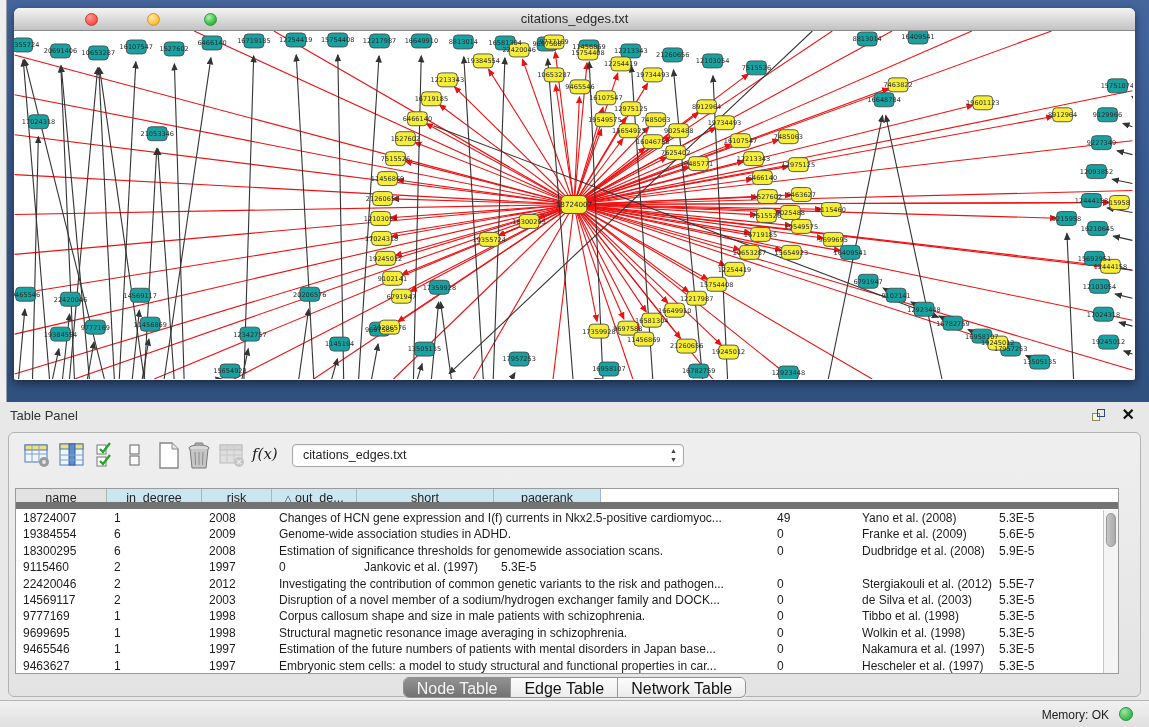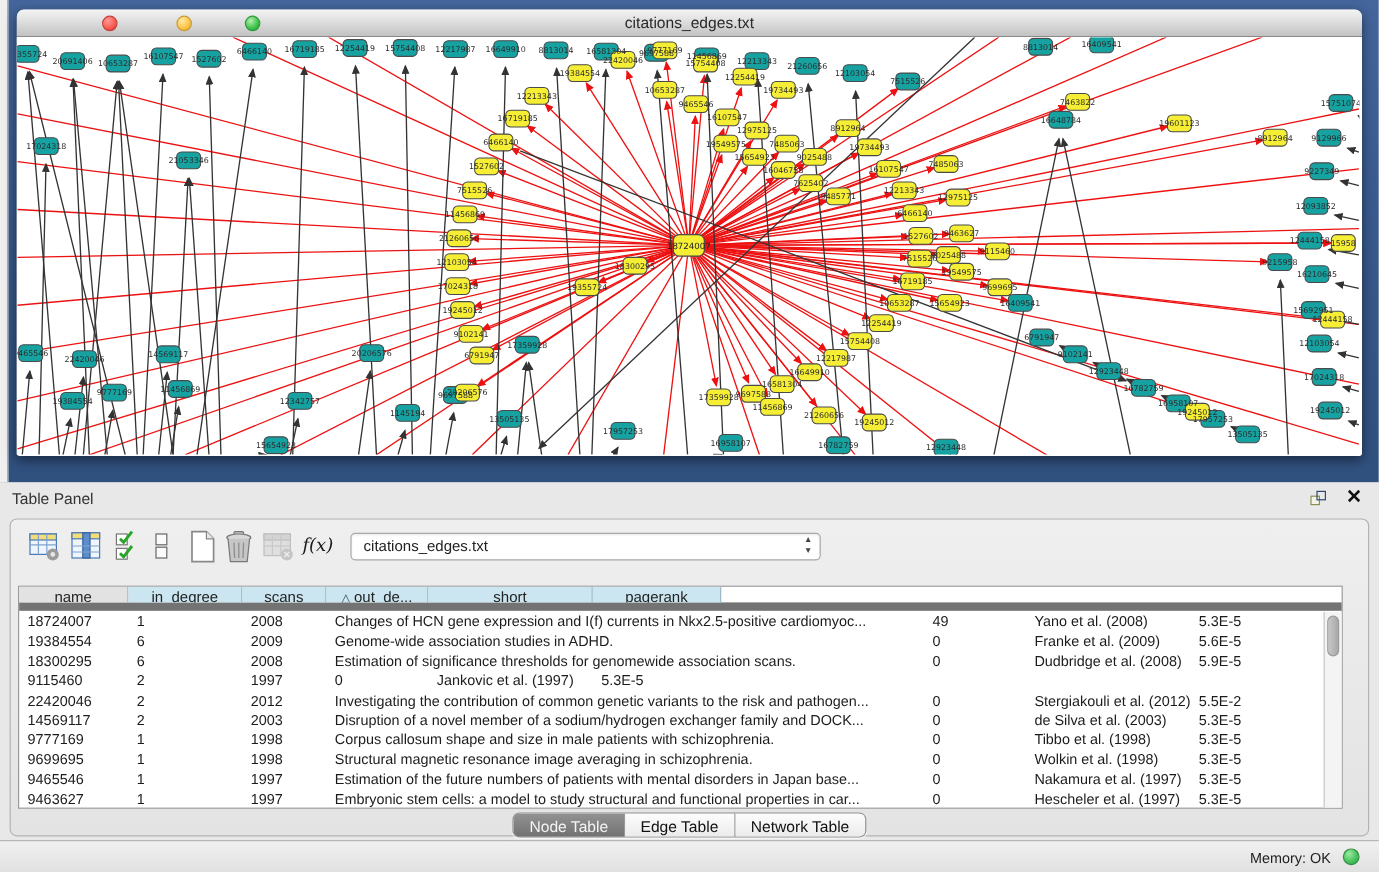--- a/index.html
+++ b/index.html
@@ -54,21 +54,21 @@
   .tbody { position:absolute; left:0; top:21px; right:15px; bottom:0; overflow:hidden; }
   .tr { display:flex; height:16.4px; cursor:default; }
   .td { font-size:12px; color:#1c1c1c; line-height:16px; padding-left:7px; overflow:hidden; white-space:nowrap; }
   .vscroll { position:absolute; right:0; top:21px; bottom:0; width:15px; background:#f4f4f4; border-left:1px solid #c8c8c8; }
   .vthumb { position:absolute; left:2px; top:3px; width:10px; height:34px; background:linear-gradient(90deg,#c7c7c7,#a9a9a9); border-radius:6px; border:1px solid #9a9a9a; cursor:pointer; }
 
   
   .tabs { position:absolute; left:0; right:0; top:244px; text-align:center; }
   .seg { display:inline-flex; border:1px solid #8f8f8f; border-radius:6px; overflow:hidden; height:21px;
     box-shadow:0 1px 1px rgba(255,255,255,.7); }
-  .seg button { border:none; outline:none; height:21px; padding:0 13px; font-size:13px;
+  .seg button { border:none; outline:none; height:21px; padding:0 13px; font-size:16px;
     font-family:"Liberation Sans",sans-serif; background:linear-gradient(180deg,#fdfdfd,#e9e9e9); color:#111;
     border-right:1px solid #999; cursor:pointer; }
   .seg button:last-child { border-right:none; }
   .seg button.active { background:linear-gradient(180deg,#929292,#6f6f6f); color:#f4f4f4; }
 
   
   .statusbar { position:absolute; left:0; top:700px; width:1149px; height:27px;
     background:linear-gradient(180deg,#f1f1f1,#e0e0e0); border-top:1px solid #b5b5b5; }
   .mem-label { position:absolute; right:40px; top:7px; font-size:12px; color:#222; }
   .mem-dot { position:absolute; right:16px; top:6px; width:14px; height:14px; border-radius:50%;
@@ -591,21 +591,21 @@
       <div class="combo">
         <span>citations_edges.txt</span>
         <span class="arrows">▲<br>▼</span>
       </div>
     </div>
 
     <div class="tableview">
       <div class="thead" id="thead">
           <div class="th gray" style="width: 91px;">name</div>
           <div class="th" style="width: 95px;">in_degree</div>
-          <div class="th" style="width: 70px;">scans</div>
+          <div class="th" style="width: 70px;">risk</div>
           <div class="th" style="width: 85px;"><span class="sortmark">△</span>out_de...</div>
           <div class="th" style="width: 137px;">short</div>
           <div class="th" style="width: 107px;">pagerank</div>
         </div>
       <div class="tbody" id="tbody">
           <div class="tr">
             <div class="td" style="width: 91px;">18724007</div>
             <div class="td" style="width: 95px;">1</div>
             <div class="td" style="width: 70px;">2008</div>
             <div class="td" style="width: 498px;">Changes of HCN gene expression and I(f) currents in Nkx2.5-positive cardiomyoc...</div>
@@ -639,21 +639,21 @@
             <div class="td" style="width: 137px;">Jankovic et al. (1997)</div>
             <div class="td" style="width: 107px;">5.3E-5</div>
           </div>
           <div class="tr">
             <div class="td" style="width: 91px;">22420046</div>
             <div class="td" style="width: 95px;">2</div>
             <div class="td" style="width: 70px;">2012</div>
             <div class="td" style="width: 498px;">Investigating the contribution of common genetic variants to the risk and pathogen...</div>
             <div class="td" style="width: 85px;">0</div>
             <div class="td" style="width: 137px;">Stergiakouli et al. (2012)</div>
-            <div class="td" style="width: 107px;">5.5E-2</div>
+            <div class="td" style="width: 107px;">5.5E-7</div>
           </div>
           <div class="tr">
             <div class="td" style="width: 91px;">14569117</div>
             <div class="td" style="width: 95px;">2</div>
             <div class="td" style="width: 70px;">2003</div>
             <div class="td" style="width: 498px;">Disruption of a novel member of a sodium/hydrogen exchanger family and DOCK...</div>
             <div class="td" style="width: 85px;">0</div>
             <div class="td" style="width: 137px;">de Silva et al. (2003)</div>
             <div class="td" style="width: 107px;">5.3E-5</div>
           </div>

